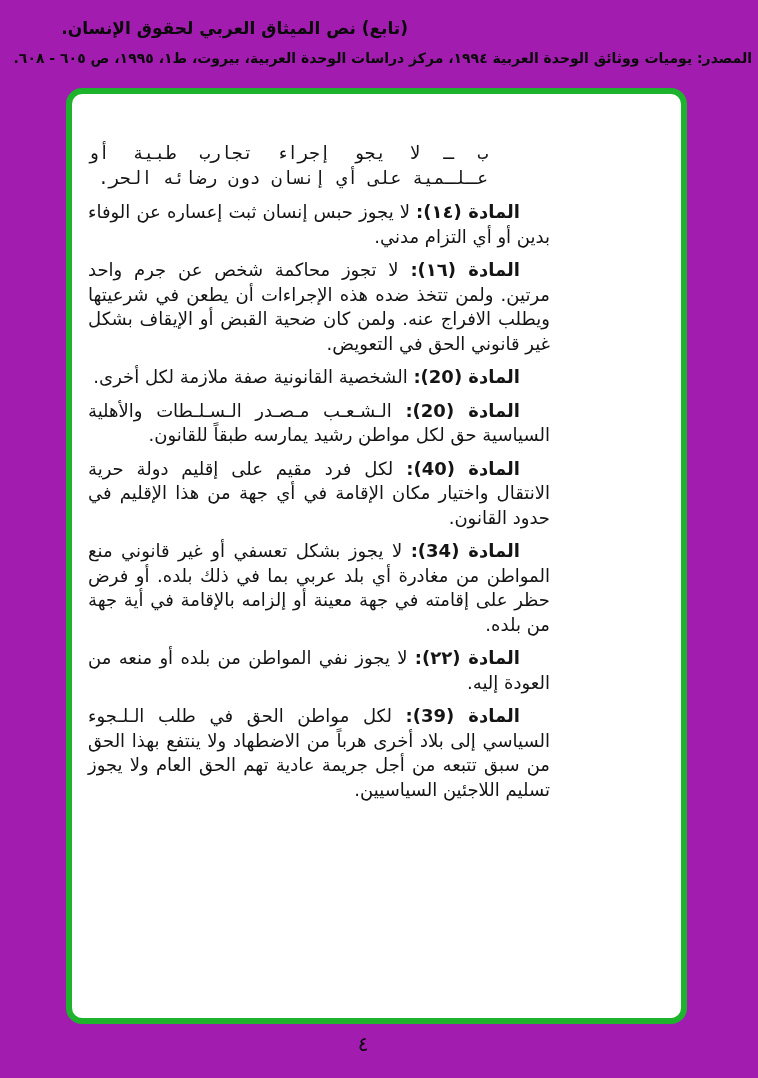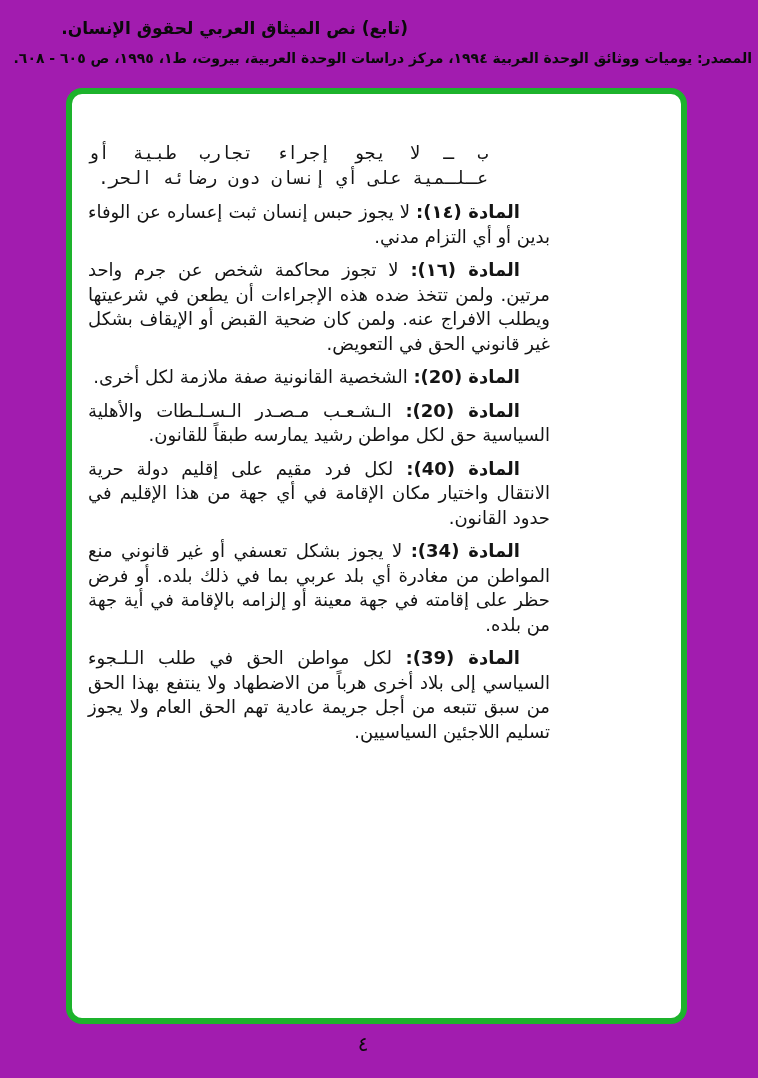--- a/index.html
+++ b/index.html
@@ -106,20 +106,21 @@
 
 
       <p class="para"><span class="lbl">المادة (20):</span> <span>الشخصية القانونية صفة ملازمة لكل أخرى.</span></p>
 
       <p class="para"><span class="lbl">المادة (20):</span> <span>الـشـعـب مـصـدر الـسـلـطات والأهلية السياسية حق لكل مواطن رشيد يمارسه طبقاً للقانون.</span></p>
 
       <p class="para"><span class="lbl">المادة (40):</span> <span>لكل فرد مقيم على إقليم دولة حرية الانتقال واختيار مكان الإقامة في أي جهة من هذا الإقليم في حدود القانون.</span></p>
 
       <p class="para"><span class="lbl">المادة (34):</span> <span>لا يجوز بشكل تعسفي أو غير قانوني منع المواطن من مغادرة أي بلد عربي بما في ذلك بلده. أو فرض حظر على إقامته في جهة معينة أو إلزامه بالإقامة في أية جهة من بلده.</span></p>
 
+      <p class="para"><span class="lbl">المادة (٢٢):</span> <span>لا يجوز نفي المواطن من بلده أو منعه من العودة إليه.</span></p>
 
       <p class="para"><span class="lbl">المادة (39):</span> <span>لكل مواطن الحق في طلب الـلـجوء السياسي إلى بلاد أخرى هرباً من الاضطهاد ولا ينتفع بهذا الحق من سبق تتبعه من أجل جريمة عادية تهم الحق العام ولا يجوز تسليم اللاجئين السياسيين.</span></p>
 
     </div>
   </div>
 
   <div class="page-num">٤</div>
 
 </div>
 

